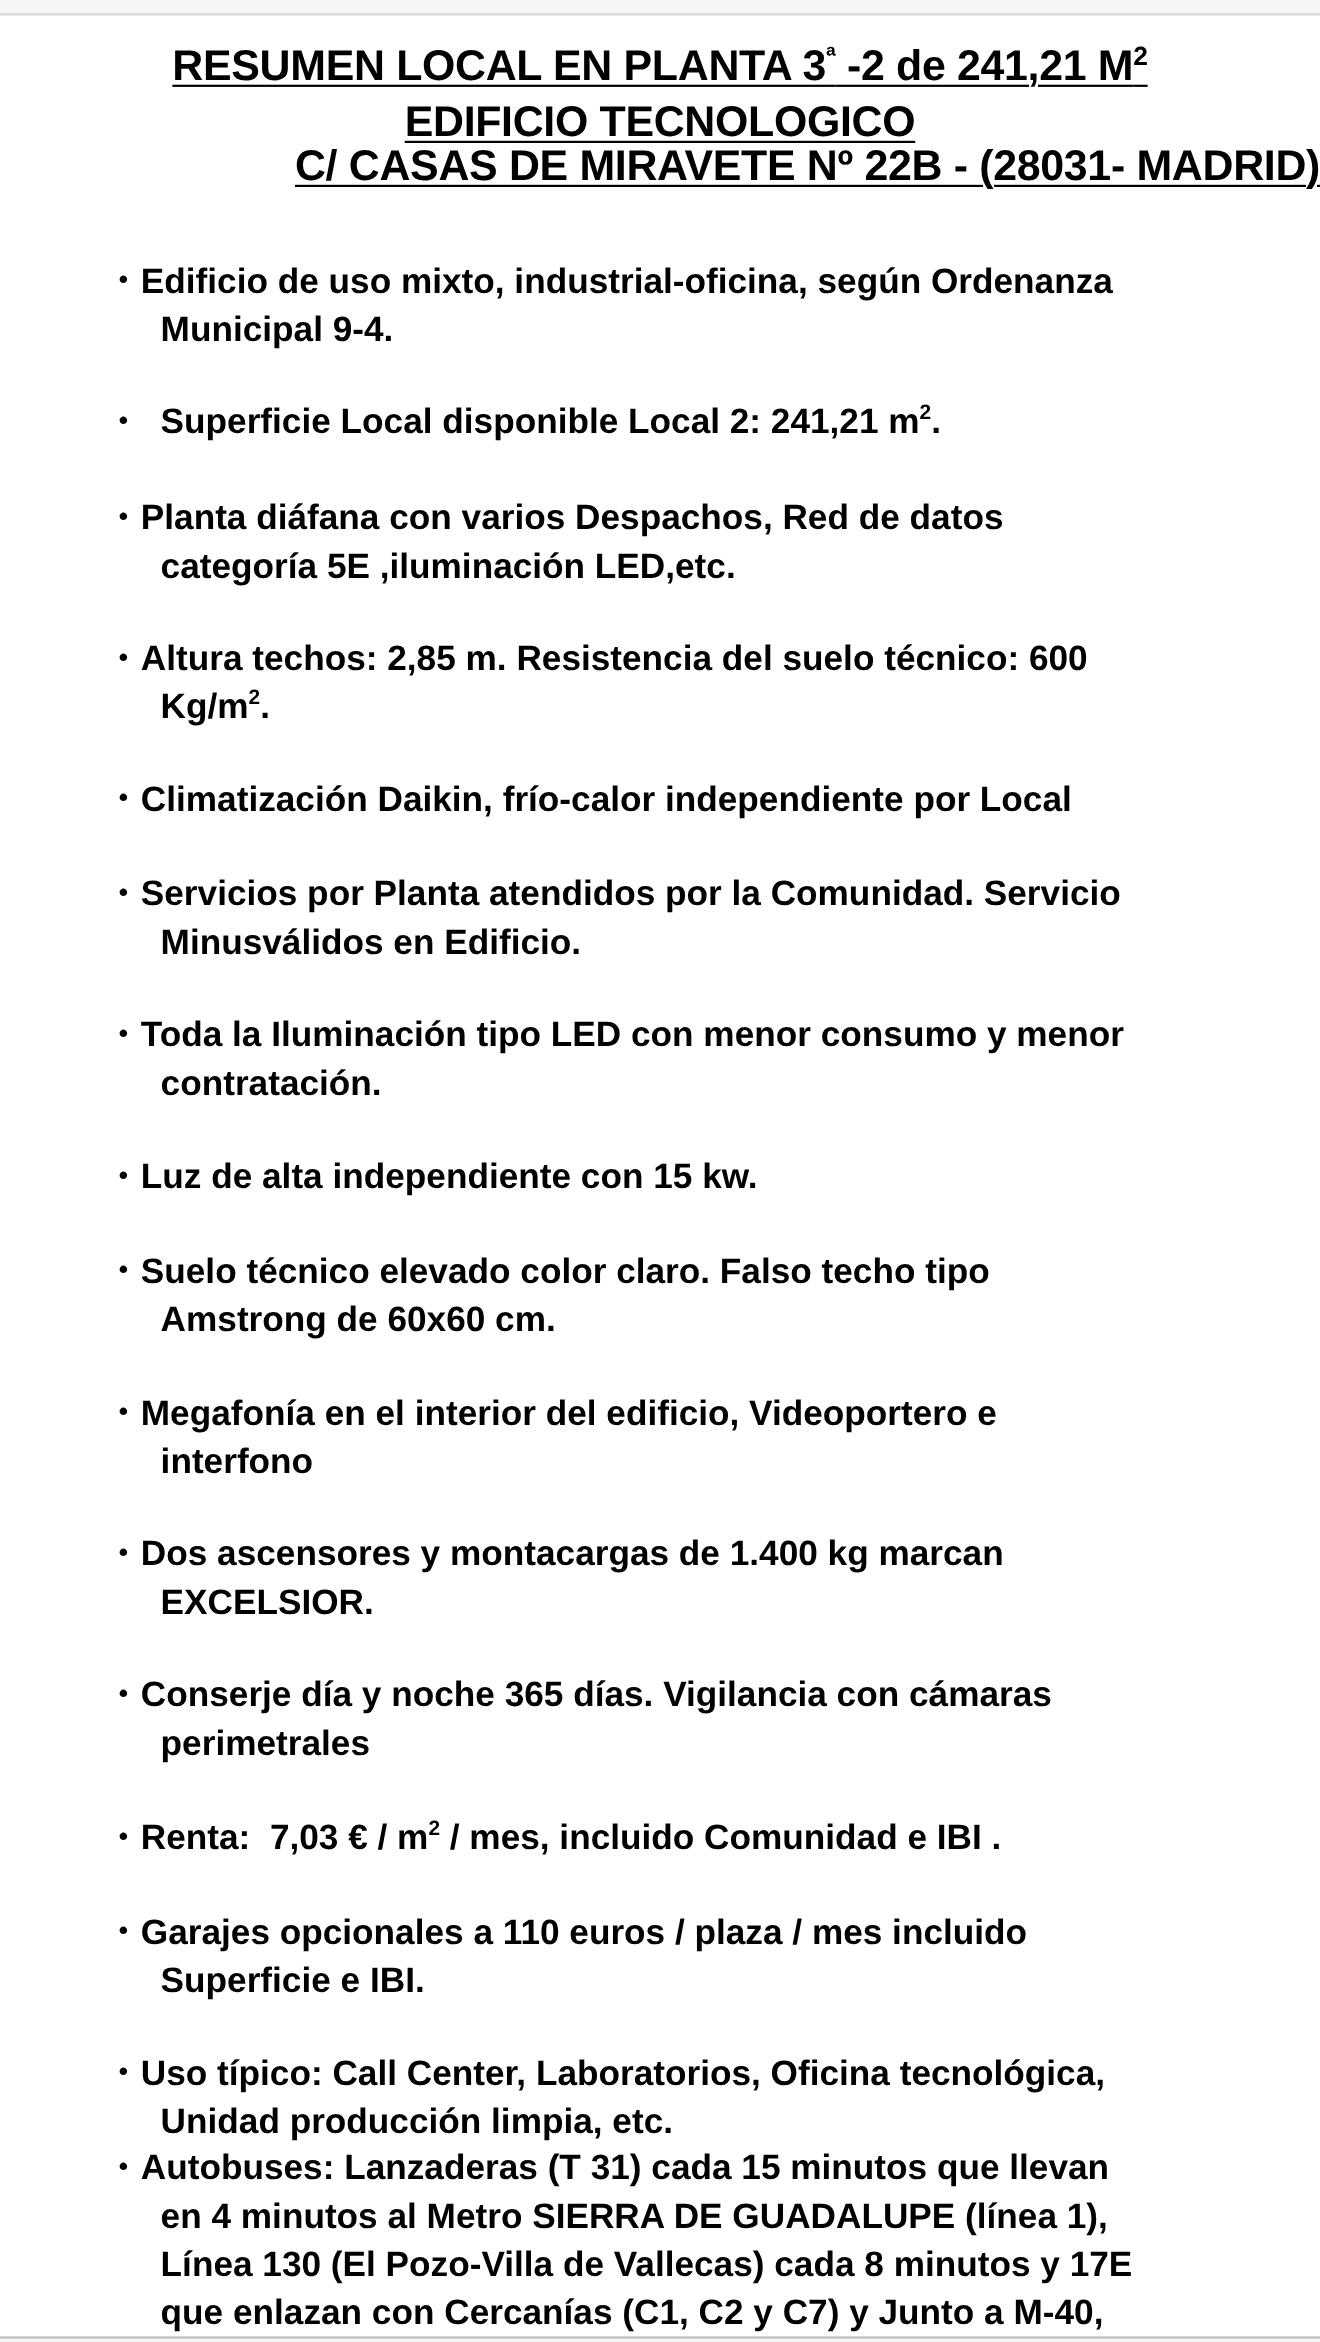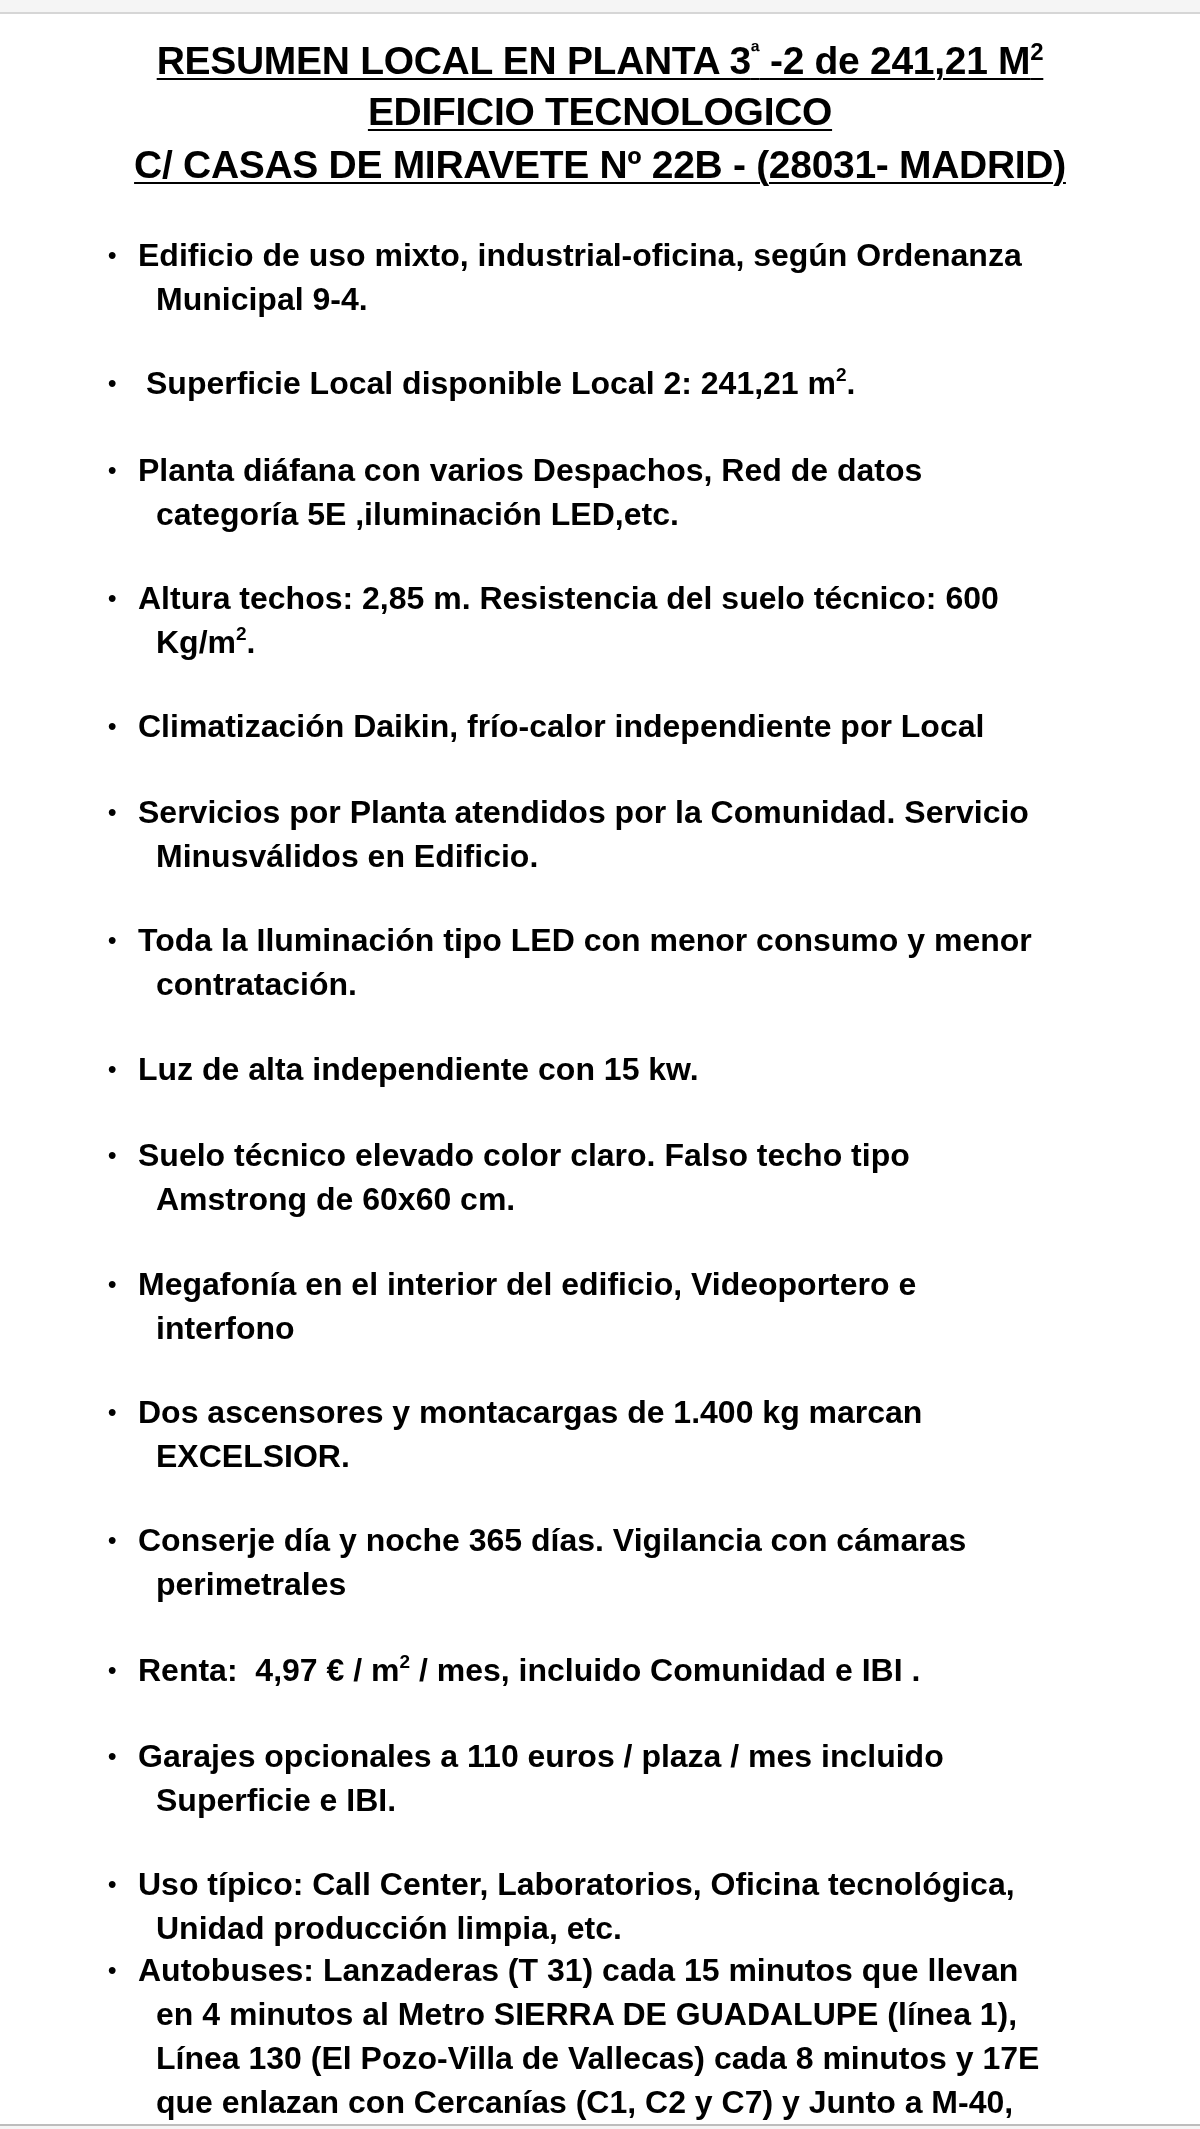--- a/index.html
+++ b/index.html
@@ -24,34 +24,34 @@
       letter-spacing: -0.3px;
     }
     .title sup { font-size: 24px; line-height: 0; vertical-align: 14px; }
     .item {
       position: absolute; left: 108px; width: 1080px;
       font-weight: bold; font-size: 32px; line-height: 44px;
     }
     .item .bullet {
       position: absolute; left: 0; top: 0; width: 20px; font-size: 24px;
     }
-    .item .text { display: block; margin-left: 30px; padding-left: 0; }
+    .item .text { display: block; margin-left: 20px; padding-left: 0; }
     .item .text .l1 { display: block; }
     .item .text .l2 { display: block; padding-left: 18px; }
     .item.wide-bullet .text { margin-left: 38px; }
     sup.sq { font-size: 19px; line-height: 0; vertical-align: 13px; }
   </style>
 </head>
 <body>
 
 <div class="topbar"></div>
 
 <div class="title" style="top:38px;"><span>RESUMEN LOCAL EN PLANTA 3</span><sup style="font-size:24px;vertical-align:14px;">ª</sup><span> -2 de 241,21 M</span><sup>2</sup></div>
 <div class="title" style="top:89px;">EDIFICIO TECNOLOGICO</div>
-<div class="title" style="top:142px;">C/ CASAS DE MIRAVETE Nº 22B - (28031- MADRID)</div>
+<div class="title" style="top:129px;text-align:right;">C/ CASAS DE MIRAVETE Nº 22B - (28031- MADRID)</div>
 
 <div class="item" style="top:233px;">
   <span class="bullet">•</span>
   <span class="text">
       <span class="l1">Edificio de uso mixto, industrial-oficina, según Ordenanza</span>
       <span class="l2">Municipal 9-4.</span>
     </span>
 </div>
 
 <div class="item wide-bullet" style="top:361px;">
@@ -135,21 +135,21 @@
   <span class="bullet">•</span>
   <span class="text">
       <span class="l1">Conserje día y noche 365 días. Vigilancia con cámaras</span>
       <span class="l2">perimetrales</span>
     </span>
 </div>
 
 <div class="item" style="top:1648px;">
   <span class="bullet">•</span>
   <span class="text">
-      <span class="l1"><span style="white-space:pre;">Renta:  4,97 € / m</span><sup class="sq">2</sup><span> / mes, incluido Comunidad e IBI .</span></span>
+      <span class="l1"><span style="white-space:pre;">Renta:  7,03 € / m</span><sup class="sq">2</sup><span> / mes, incluido Comunidad e IBI .</span></span>
     </span>
 </div>
 
 <div class="item" style="top:1734px;">
   <span class="bullet">•</span>
   <span class="text">
       <span class="l1">Garajes opcionales a 110 euros / plaza / mes incluido</span>
       <span class="l2">Superficie e IBI.</span>
     </span>
 </div>

